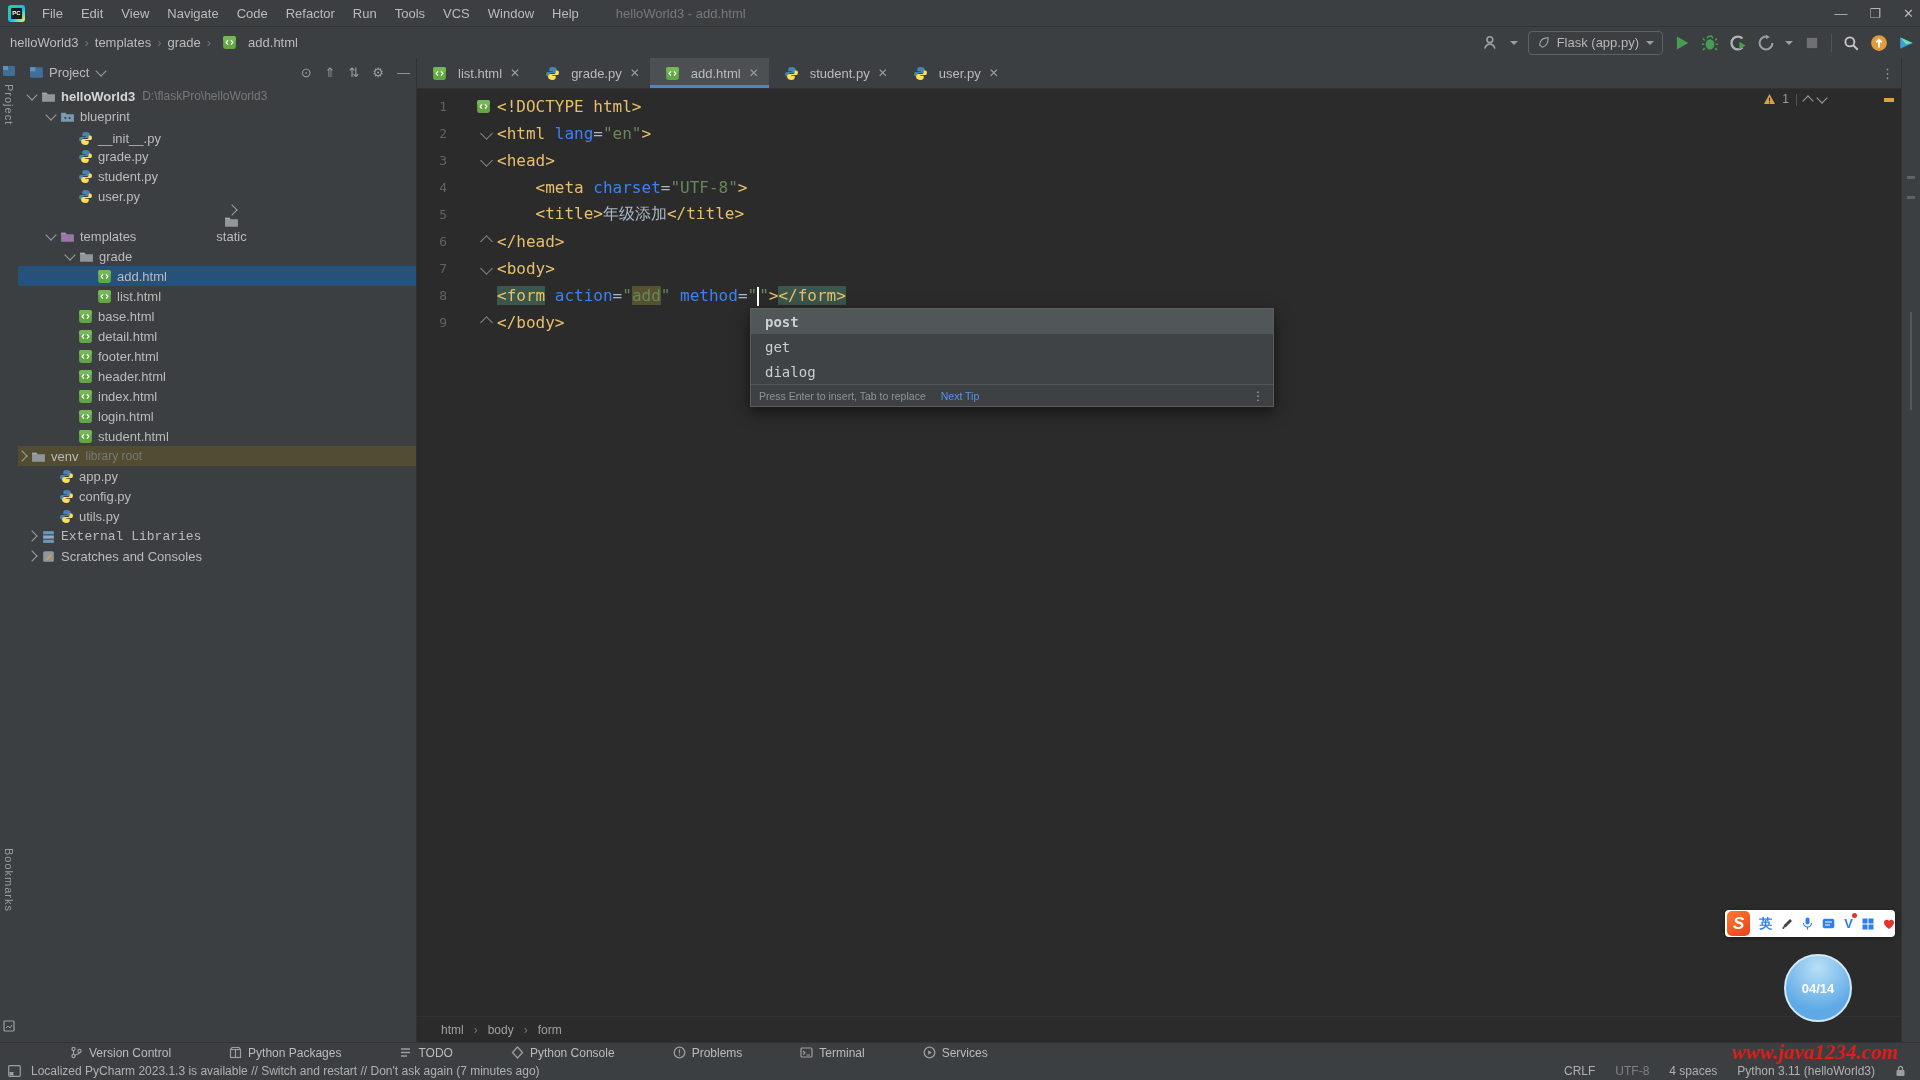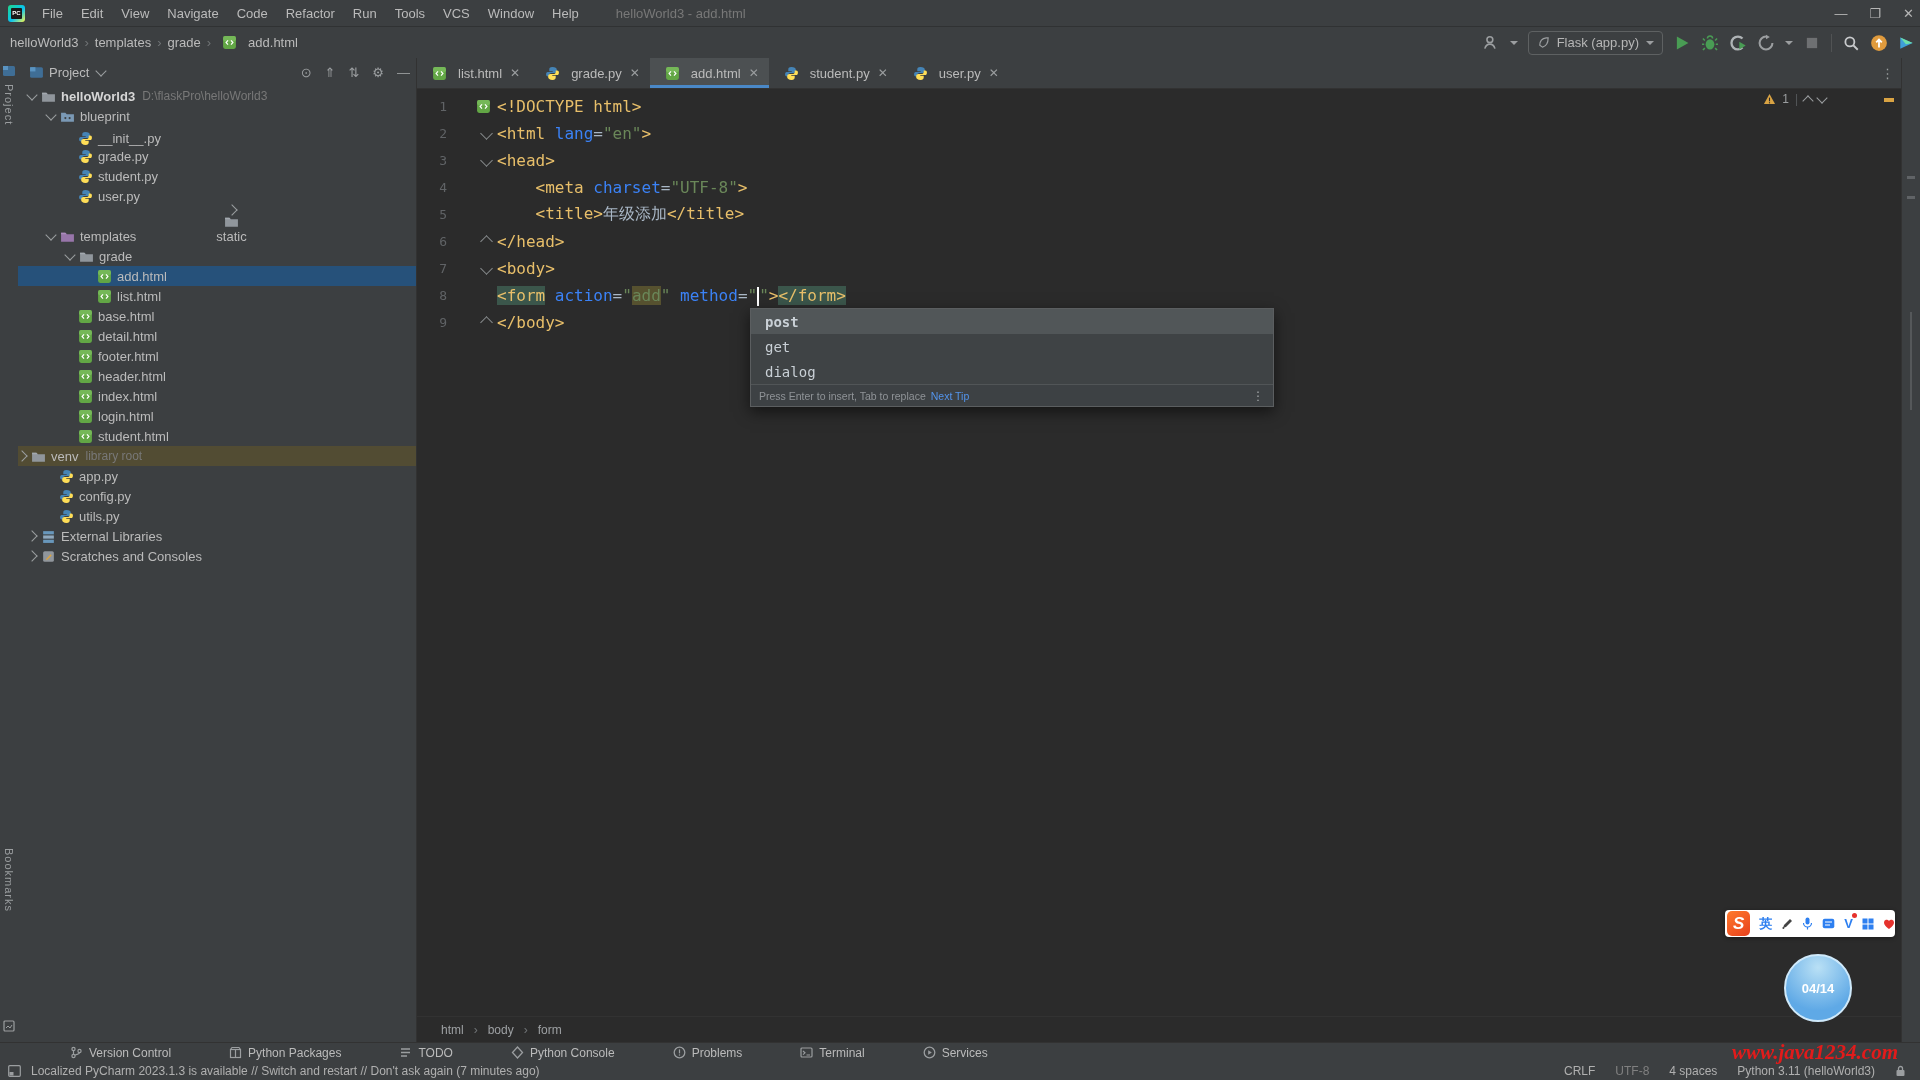--- a/index.html
+++ b/index.html
@@ -66,21 +66,21 @@
   #insp-widget{position:absolute;right:76px;top:34px;display:flex;align-items:center;gap:6px;background:#2b2b2b;color:#9b9ea0;font-size:12px;}
   #scroll-mark{position:absolute;right:8px;top:40px;width:10px;height:4px;background:#d9a343;}
   #editor-crumbs{position:absolute;left:0;bottom:0;height:26px;width:100%;border-top:1px solid #323232;
       display:flex;align-items:center;gap:10px;padding-left:24px;color:#9da0a3;font-size:12px;background:#2b2b2b;box-sizing:border-box;}
   
   #popup{left:750px;top:308px;width:522px;background:#3f4345;border:1px solid #5b5e60;box-shadow:0 5px 14px rgba(0,0,0,.55);z-index:30;}
   .pop-item{height:25px;display:flex;align-items:center;padding-left:14px;color:#c9d0d6;
       font-family:"DejaVu Sans Mono",monospace;font-size:14px;}
   .pop-item.selected{background:#515658;font-weight:bold;}
   #pop-hint{height:21px;background:#3d4144;border-top:1px solid #515557;display:flex;align-items:center;
-      padding:0 8px;font-size:10.5px;color:#8f9397;gap:5px;}
+      padding:0 8px;font-size:10.5px;color:#8f9397;gap:15px;}
   #pop-hint .link{color:#5394ec;}
   #pop-hint .dots{margin-left:auto;color:#a7abad;font-size:12px;letter-spacing:1px;}
   
   #right-stripe{right:0;top:58px;width:18px;height:984px;background:#3c3f41;border-left:1px solid #323232;}
   .rs-mark{position:absolute;left:5px;width:8px;height:3px;background:#606366;}
   .rs-line{position:absolute;left:8px;width:2px;height:98px;background:#55585a;}
   
   #bottombar{left:0;top:1042px;width:1920px;height:20px;background:#3c3f41;border-top:1px solid #323232;display:flex;align-items:center;padding-left:70px;box-sizing:border-box;}
   .bb-item{display:flex;align-items:center;gap:6px;margin-right:58px;color:#bbbbbb;font-size:12px;}
   .bb-icon{width:13px;height:13px;display:flex;}
@@ -475,21 +475,21 @@
         <div class="tree-row" style="padding-left: 29px;">
           <span style="width: 7px; display: inline-block;"></span>
           <span class="ticon">
             <svg viewBox="0 0 14 14">
               <path d="M7 1C4.4 1 4 2.1 4 3.2V4.8h3.2v.7H2.6C1.4 5.5 1 6.6 1 7.7c0 1.2.5 2 1.7 2H4V8.2C4 7.2 5 6.5 6 6.5h3c1 0 2-.7 2-1.9V3.2C11 2.1 9.6 1 7 1z" fill="#4584b6"></path>
               <path d="M7 13c2.6 0 3-1.1 3-2.2V9.2H6.8v-.7h4.6c1.2 0 1.6-1.1 1.6-2.2 0-1.2-.5-2-1.7-2H10v1.5c0 1-1 1.7-2 1.7H5c-1 0-2 .7-2 1.9v1.4C3 11.9 4.4 13 7 13z" fill="#ffde57"></path>
             </svg>
           </span>
           <span>utils.py</span>
         </div>
-        <div class="tree-row" style="padding-left: 10px;">
+        <div class="tree-row" style="padding-left: 10px; font-family: Liberation Mono, monospace;">
           <span class="chev right"></span>
           <span class="ticon">
             <svg viewBox="0 0 14 14">
               <rect x="2" y="2" width="10" height="3" fill="#6897bb"></rect>
               <rect x="2" y="6" width="10" height="3" fill="#8fa8bd"></rect>
               <rect x="2" y="10" width="10" height="3" fill="#6897bb"></rect>
             </svg>
           </span>
           <span>External Libraries</span>
         </div>

